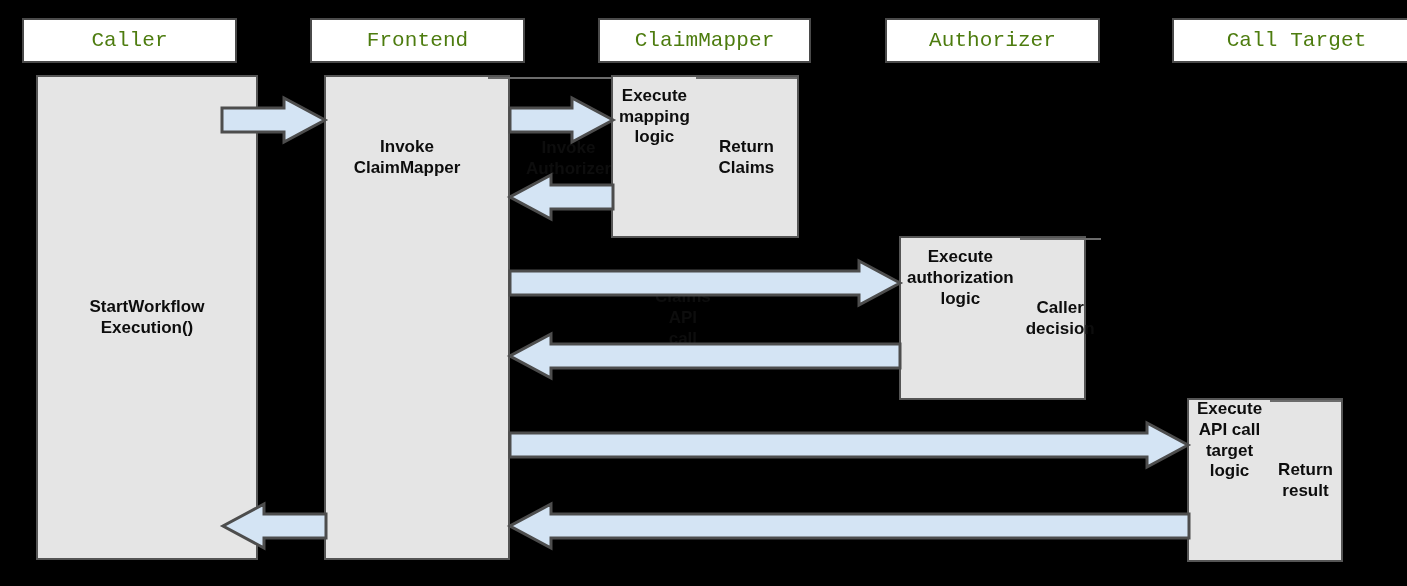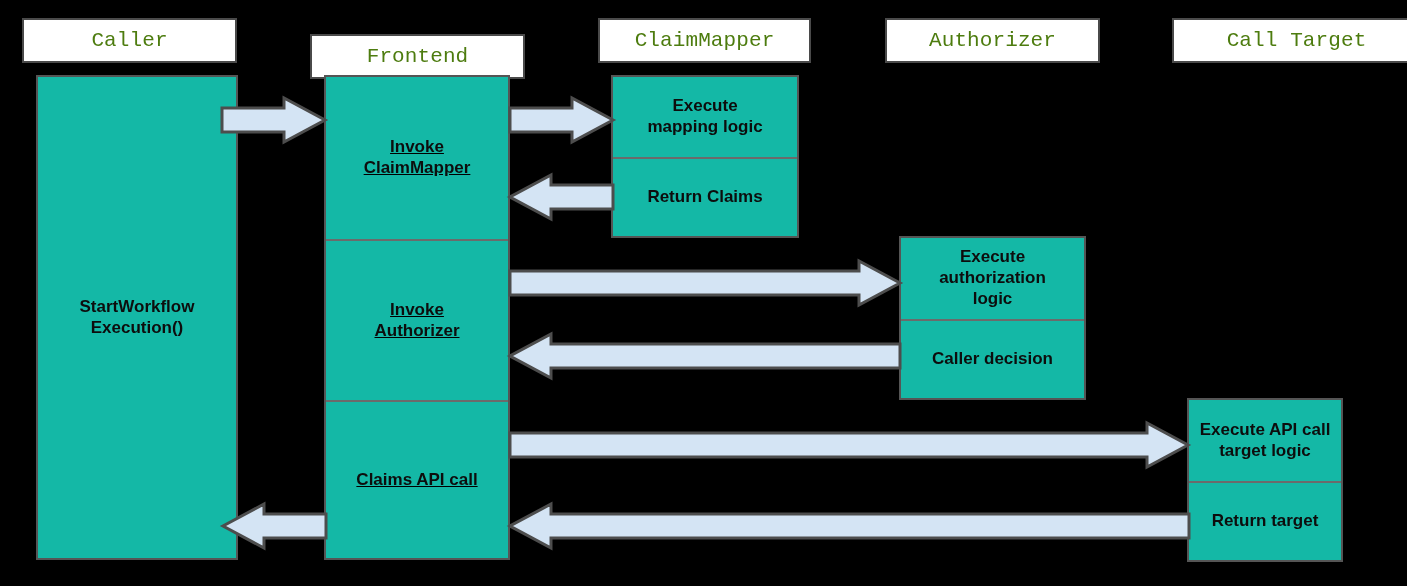--- a/index.html
+++ b/index.html
@@ -24,25 +24,25 @@
     align-items: center;
     justify-content: center;
     color: #4d7c0f;
     font-size: 21px;
     font-weight: 400;
     letter-spacing: 0.1px;
     font-family: Liberation Mono, monospace;
   }
   .activation {
     position: absolute;
-    background: #14b8a6;
+    background: #e5e5e5;
     border: 2px solid #555555;
     box-sizing: border-box;
     display: flex;
-    flex-direction: column;
+    flex-direction: row;
   }
   .act-seg {
     flex: 1 1 auto;
     display: flex;
     align-items: center;
     justify-content: center;
     text-align: center;
     color: #0d0d0d;
     font-size: 17px;
     font-weight: bold;
@@ -71,39 +71,39 @@
   }
 </style>
 </head>
 <body>
 
 <div id="canvas">
 
   <div class="lifeline-header" style="left:22px; top:18px; width:215px; height:45px;">
     <span>Caller</span>
   </div>
-  <div class="lifeline-header" style="left:310px; top:34px; width:215px; height:45px;">
+  <div class="lifeline-header" style="left:310px; top:18px; width:215px; height:45px;">
     <span>Frontend</span>
   </div>
   <div class="lifeline-header" style="left:598px; top:18px; width:213px; height:45px;">
     <span>ClaimMapper</span>
   </div>
   <div class="lifeline-header" style="left:885px; top:18px; width:215px; height:45px;">
     <span>Authorizer</span>
   </div>
   <div class="lifeline-header" style="left:1172px; top:18px; width:249px; height:45px;">
     <span>Call Target</span>
   </div>
 
-  <div class="activation" style="left:36px; top:75px; width:202px; height:485px;">
+  <div class="activation" style="left:36px; top:75px; width:222px; height:485px;">
     <div class="act-seg" style="white-space:pre-line;">StartWorkflow
 Execution()</div>
   </div>
 
-  <div class="activation" style="left:324px; top:75px; width:186px; height:485px;text-decoration:underline;">
+  <div class="activation" style="left:324px; top:75px; width:186px; height:485px;">
     <div class="act-seg" style="white-space:pre-line; height:162px; flex:0 0 162px;">Invoke
 ClaimMapper</div>
     <div class="act-seg" style="white-space:pre-line; height:161px; flex:0 0 161px;">Invoke
 Authorizer</div>
     <div class="act-seg" style="white-space:pre-line; flex:1 1 auto;">Claims API call</div>
   </div>
 
   <div class="activation" style="left:611px; top:75px; width:188px; height:163px;">
     <div class="act-seg" style="white-space:pre-line; height:80px; flex:0 0 80px;">Execute
 mapping logic</div>
@@ -113,21 +113,21 @@
   <div class="activation" style="left:899px; top:236px; width:187px; height:164px;">
     <div class="act-seg" style="white-space:pre-line; height:81px; flex:0 0 81px;">Execute
 authorization
 logic</div>
     <div class="act-seg" style="white-space:pre-line; flex:1 1 auto;">Caller decision</div>
   </div>
 
   <div class="activation" style="left:1187px; top:398px; width:156px; height:164px;">
     <div class="act-seg" style="white-space:pre-line; height:81px; flex:0 0 81px;">Execute API call
 target logic</div>
-    <div class="act-seg" style="white-space:pre-line; flex:1 1 auto;">Return target</div>
+    <div class="act-seg" style="white-space:pre-line; flex:1 1 auto;">Return result</div>
   </div>
 
   <div class="arrow" style="left:222px; top:96px; width:104px; height:48px;">
     <svg viewBox="0 0 104 48" preserveAspectRatio="none">
       <polygon points="0,12 62,12 62,2 103,24 62,46 62,36 0,36"></polygon>
     </svg>
   </div>
 
   <div class="arrow" style="left:510px; top:96px; width:104px; height:48px;">
     <svg viewBox="0 0 104 48" preserveAspectRatio="none">

